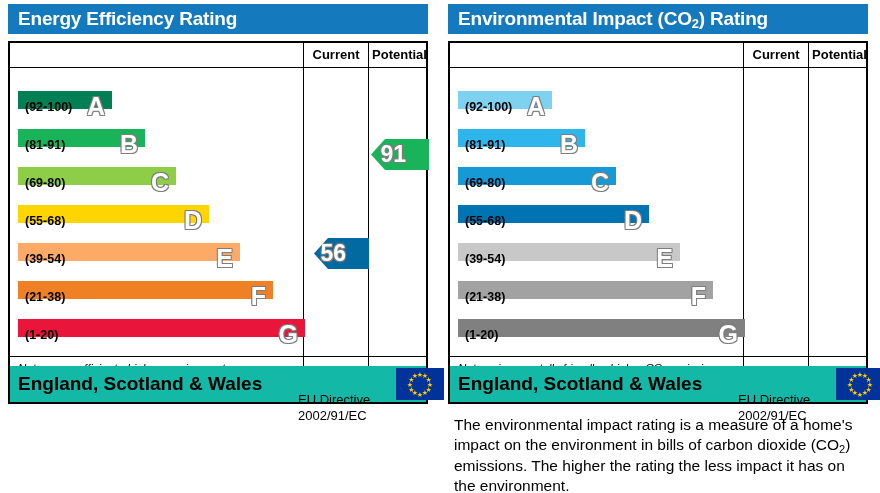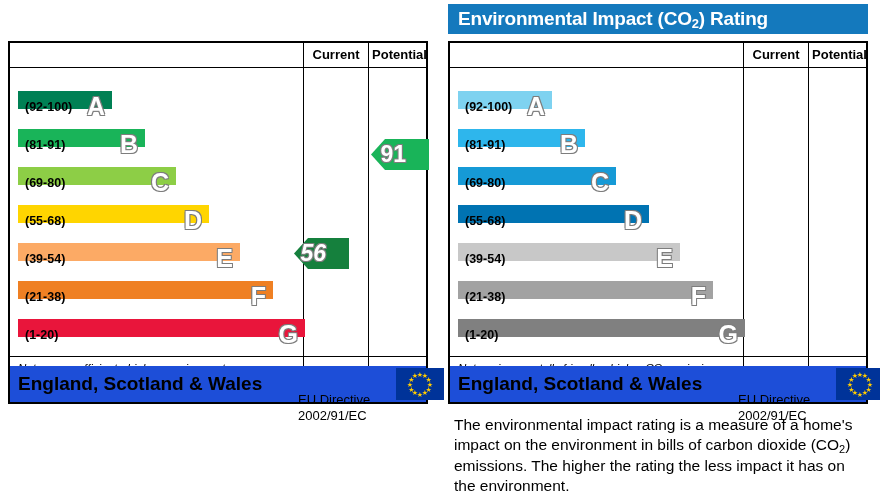--- a/index.html
+++ b/index.html
@@ -189,21 +189,21 @@
   
   .footer-bar {
     position: absolute;
     left: 8px;
     top: 366px;
     width: 420px;
     height: 38px;
     border: 2px solid #000000;
     border-top: 0;
     box-sizing: border-box;
-    background: #1d4ed8;
+    background: #14b8a6;
   }
   .footer-country {
     position: absolute;
     left: 8px;
     top: 0;
     height: 36px;
     line-height: 36px;
     font-size: 19px;
     font-weight: bold;
     color: #000000;
@@ -256,20 +256,23 @@
     top: 3px;
   }
 </style>
 </head>
 <body>
 
 <div class="page">
 
   <div class="panel panel-left">
 
+    <div class="title-bar">
+      <span>Energy Efficiency Rating</span>
+    </div>
 
     <div class="frame">
 
       <div class="head-row">
         <div class="head-cell head-cur">Current</div>
         <div class="head-cell head-pot">Potential</div>
       </div>
 
       <div class="vsep vsep-a"></div>
       <div class="vsep vsep-b"></div>
@@ -303,21 +306,21 @@
           <div class="bar" style="top: 228px; width: 287px; background: rgb(233, 21, 59);">
             <span class="range">(1-20)</span>
             <span class="letter">G</span>
           </div>
         </div>
 
       <div class="cap-line"></div>
       <div class="cap cap-bottom">Not energy efficient - higher running costs</div>
 
       <div id="energy-arrows">
-          <div class="arrow" style="left: 284px; top: 195px; width: 55px; background: #15803d; font-style: italic;">56</div>
+          <div class="arrow" style="left: 304px; top: 195px; width: 55px; background: #0369a1;">56</div>
           <div class="arrow" style="left: 361px; top: 96px; width: 58px; background: rgb(25, 180, 89);">91</div>
         </div>
     </div>
 
     <div class="footer-bar">
       <div class="footer-country">England, Scotland &amp; Wales</div>
       <div class="footer-directive">
         <div>EU Directive</div>
         <div>2002/91/EC</div>
       </div>

